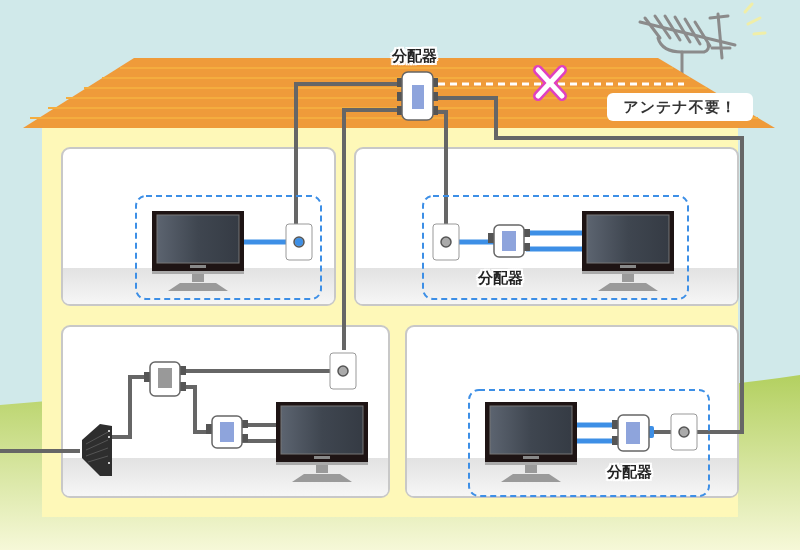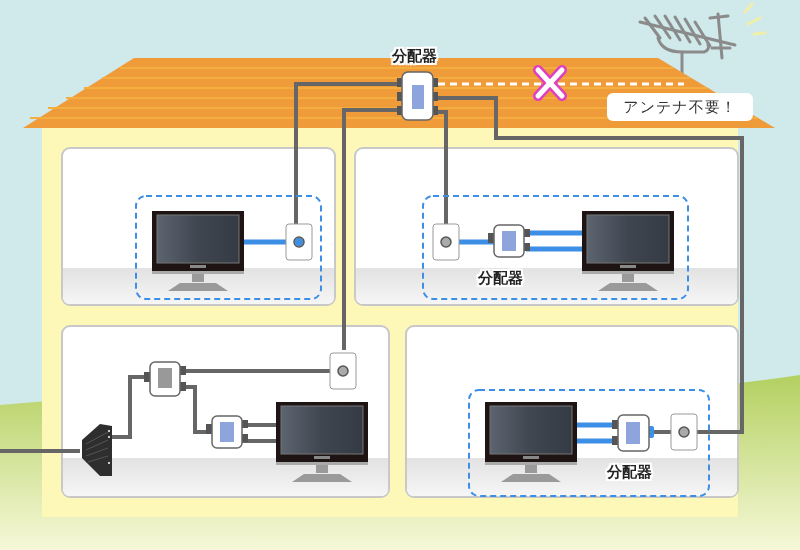--- a/index.html
+++ b/index.html
@@ -2,21 +2,21 @@
 <html><head>
 <meta charset="utf-8">
 <style>
   html,body{margin:0;padding:0;}
   body{width:800px;height:550px;overflow:hidden;background:#d0e9ea;font-family:"DejaVu Sans",sans-serif;}
   #stage{position:relative;width:792px;height:550px;text-align:right;}
   svg{position:absolute;left:0;top:0;}
   .lbl{position:absolute;font-weight:bold;font-size:15px;color:#222;white-space:nowrap;
        text-shadow:-2px -2px 0 #fff,2px -2px 0 #fff,-2px 2px 0 #fff,2px 2px 0 #fff,0 2px 0 #fff,0 -2px 0 #fff,2px 0 0 #fff,-2px 0 0 #fff;}
   .badge{position:absolute;left:607px;top:93px;width:146px;height:28px;background:#fff;border-radius:6px;
-         font-size:15px;color:#333;display:flex;align-items:center;justify-content:center;font-weight:normal;letter-spacing:1px;}
+         font-size:15px;color:#333;display:flex;align-items:center;justify-content:center;font-weight:bold;letter-spacing:1px;}
 </style>
 </head>
 <body>
 
 <div id="stage">
 <svg width="800" height="550" viewBox="0 0 800 550">
   <defs>
     <linearGradient id="grass" x1="0" y1="0" x2="0" y2="1">
       <stop offset="0" stop-color="#b3d060"></stop>
       <stop offset="1" stop-color="#f6f8d8"></stop>

